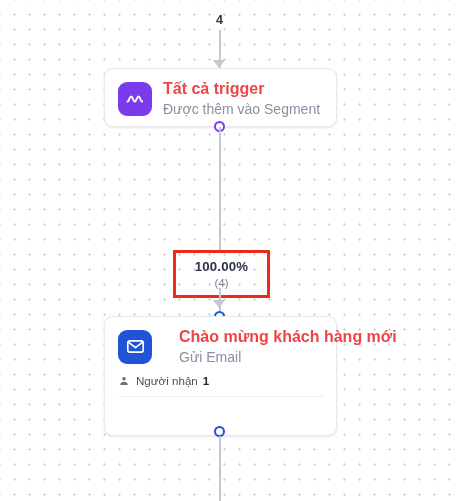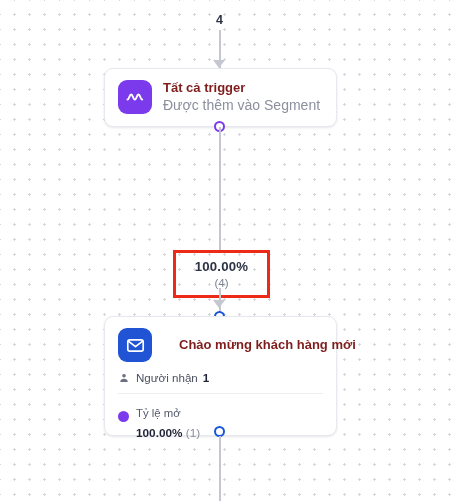--- a/index.html
+++ b/index.html
@@ -108,23 +108,23 @@
   }
   .icon-trigger { background: #7c3aed; }
   .icon-email   { background: #2154d4; }
 
   .head-text {
     margin-left: 11px;
     min-width: 0;
     line-height: 1.18;
   }
   .head-title {
-    font-size: 13px;
-    font-weight: 700;
-    color: #7f1d1d;
+    font-size: 16px;
+    font-weight: 700;
+    color: #ef4444;
     white-space: nowrap;
   }
   .head-sub {
     font-size: 14px;
     color: #8b8f9e;
     margin-top: 2px;
     white-space: nowrap;
   }
 
   
@@ -264,47 +264,38 @@
   <div class="card card-email">
     <div class="card-head">
       <div class="app-icon icon-email">
         <svg width="21" height="21" viewBox="0 0 24 24" aria-hidden="true">
           <rect x="3.2" y="5.5" width="17.6" height="13" rx="2.2" fill="none" stroke="#ffffff" stroke-width="1.9"></rect>
           <path d="M4.2 7.2l7.8 6 7.8-6" fill="none" stroke="#ffffff" stroke-width="1.9" stroke-linecap="round" stroke-linejoin="round"></path>
         </svg>
       </div>
       <div class="head-text">
         <div class="head-title">Chào mừng khách hàng mới</div>
+        <div class="head-sub">Gửi Email</div>
       </div>
     </div>
 
     <div class="recipients">
       <span class="user-icon">
         <svg width="12" height="12" viewBox="0 0 24 24" aria-hidden="true">
           <circle cx="12" cy="7.5" r="3.6" fill="#6b7080"></circle>
           <path d="M4.5 20c0-4.1 3.4-6.4 7.5-6.4s7.5 2.3 7.5 6.4z" fill="#6b7080"></path>
         </svg>
       </span>
       <span class="r-label">Người nhận</span>
       <span class="r-value">1</span>
     </div>
 
     <div class="divider"></div>
 
     <div class="stats">
-      <div class="stat">
-        <span class="stat-bullet bullet-open"></span>
-        <span class="stat-text">
-          <span class="stat-label">Tỷ lệ mở</span>
-          <span class="stat-value">
-            <span>100.00%</span>
-            <span class="stat-count">(1)</span>
-          </span>
-        </span>
-      </div>
     </div>
   </div>
 
   <div class="node-dot node-blue dot-email-out"></div>
 
   <div class="conn conn-bottom"></div>
 
 </div>
 
 </body></html>

